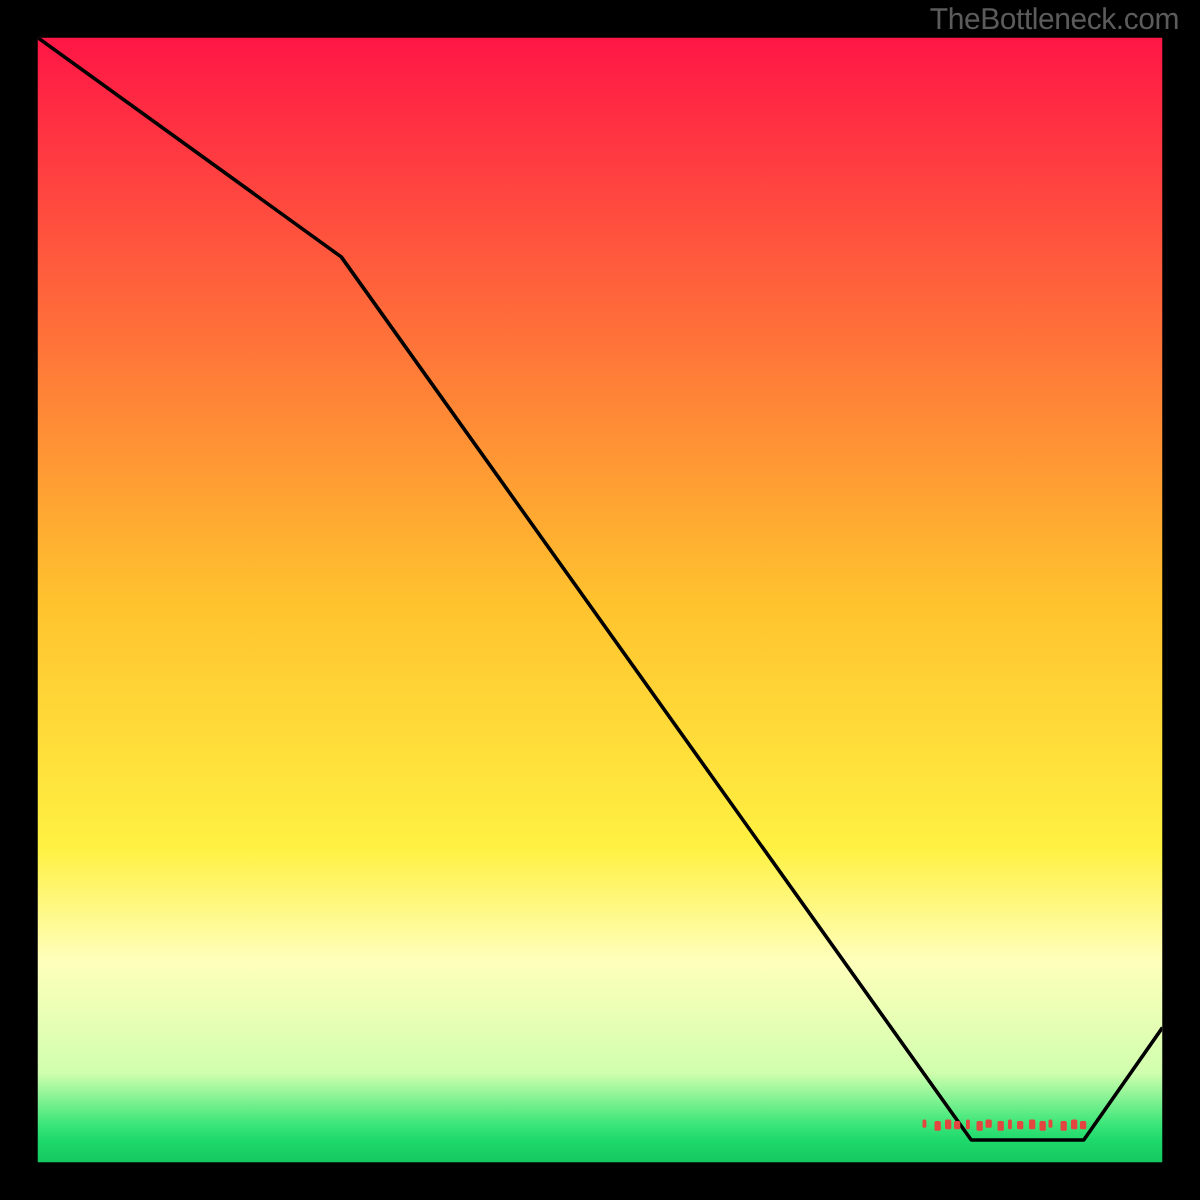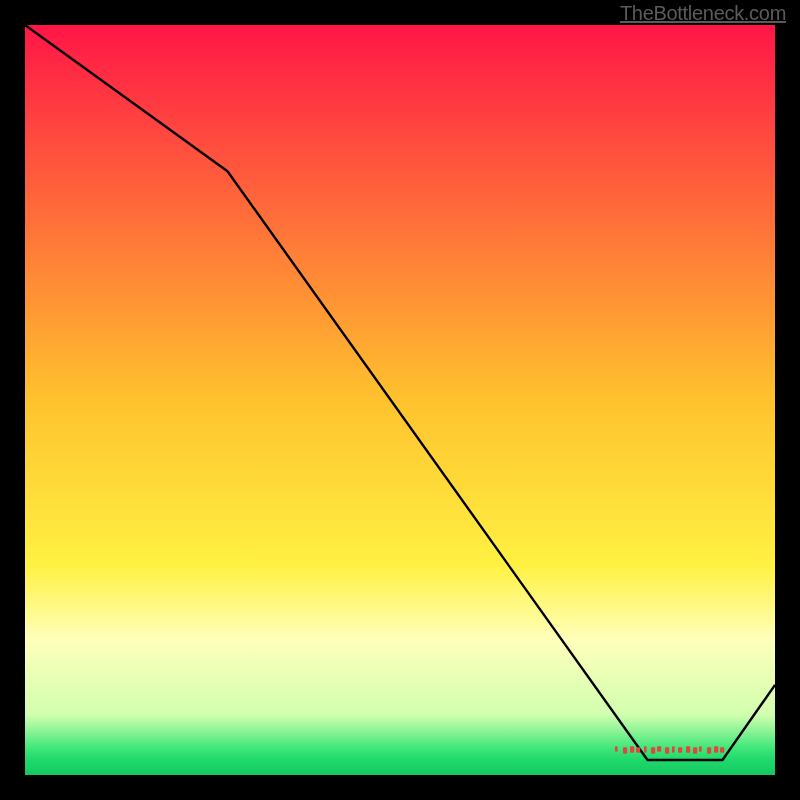--- a/index.html
+++ b/index.html
@@ -12,21 +12,20 @@
   }
   .attribution {
     position: absolute;
     top: 2px;
     right: 14px;
     font-family: Arial, Helvetica, sans-serif;
     font-size: 20px;
     color: #5b5b5b;
     font-weight: 500;
     letter-spacing: -0.3px;
-    text-decoration: underline;
   }
   .plot-frame {
     position: absolute;
     top: 25px;
     left: 25px;
     width: 750px;
     height: 750px;
     background: #000;
   }
   svg.plot {

